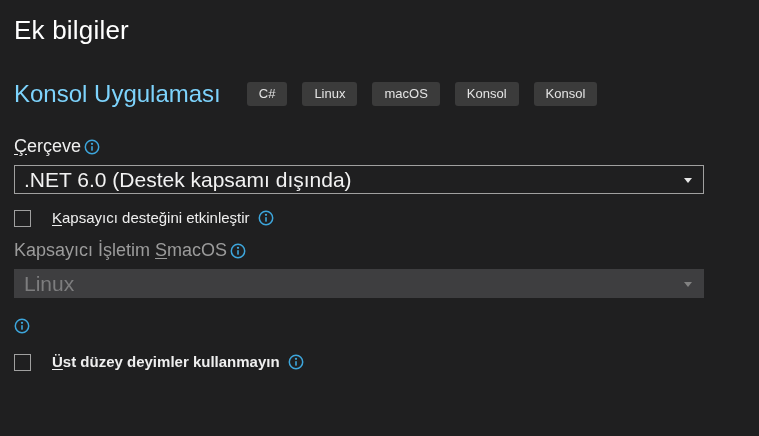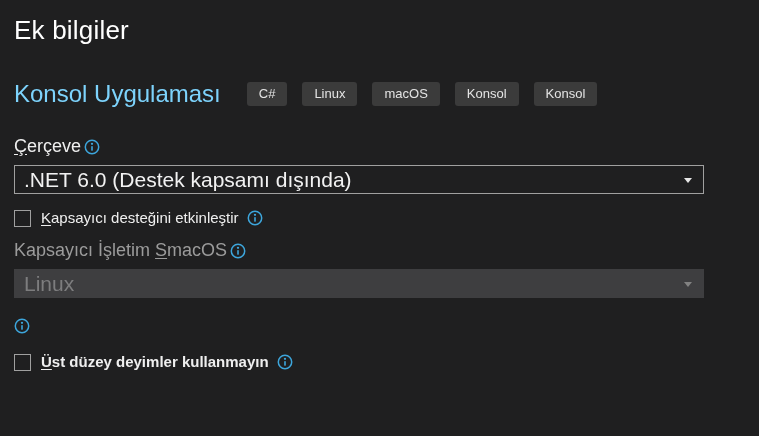--- a/index.html
+++ b/index.html
@@ -103,21 +103,21 @@
     border: 1px solid #3e3e40;
     background: #3e3e40;
     color: #7d7d7e;
   }
   .dropdown.disabled .dd-arrow { border-top-color: #828282; }
 
   
   .check-row {
     display: flex;
     align-items: center;
-    gap: 10px;
+    gap: 21px;
   }
   .checkbox {
     width: 17px;
     height: 17px;
     border: 1px solid #a0a0a0;
     background: transparent;
     flex: none;
   }
   .check-label {
     display: flex;

